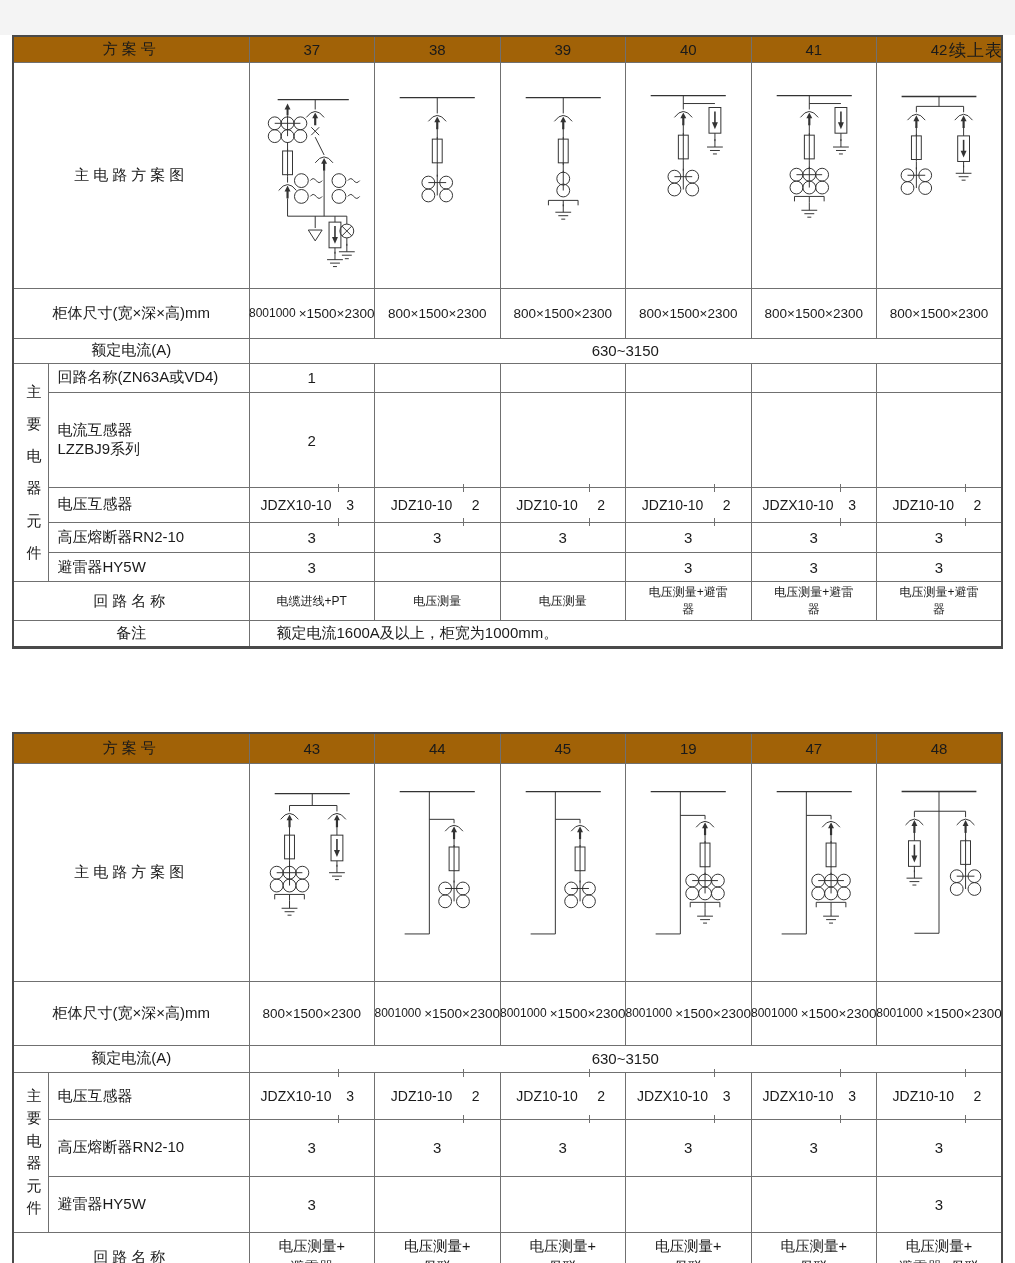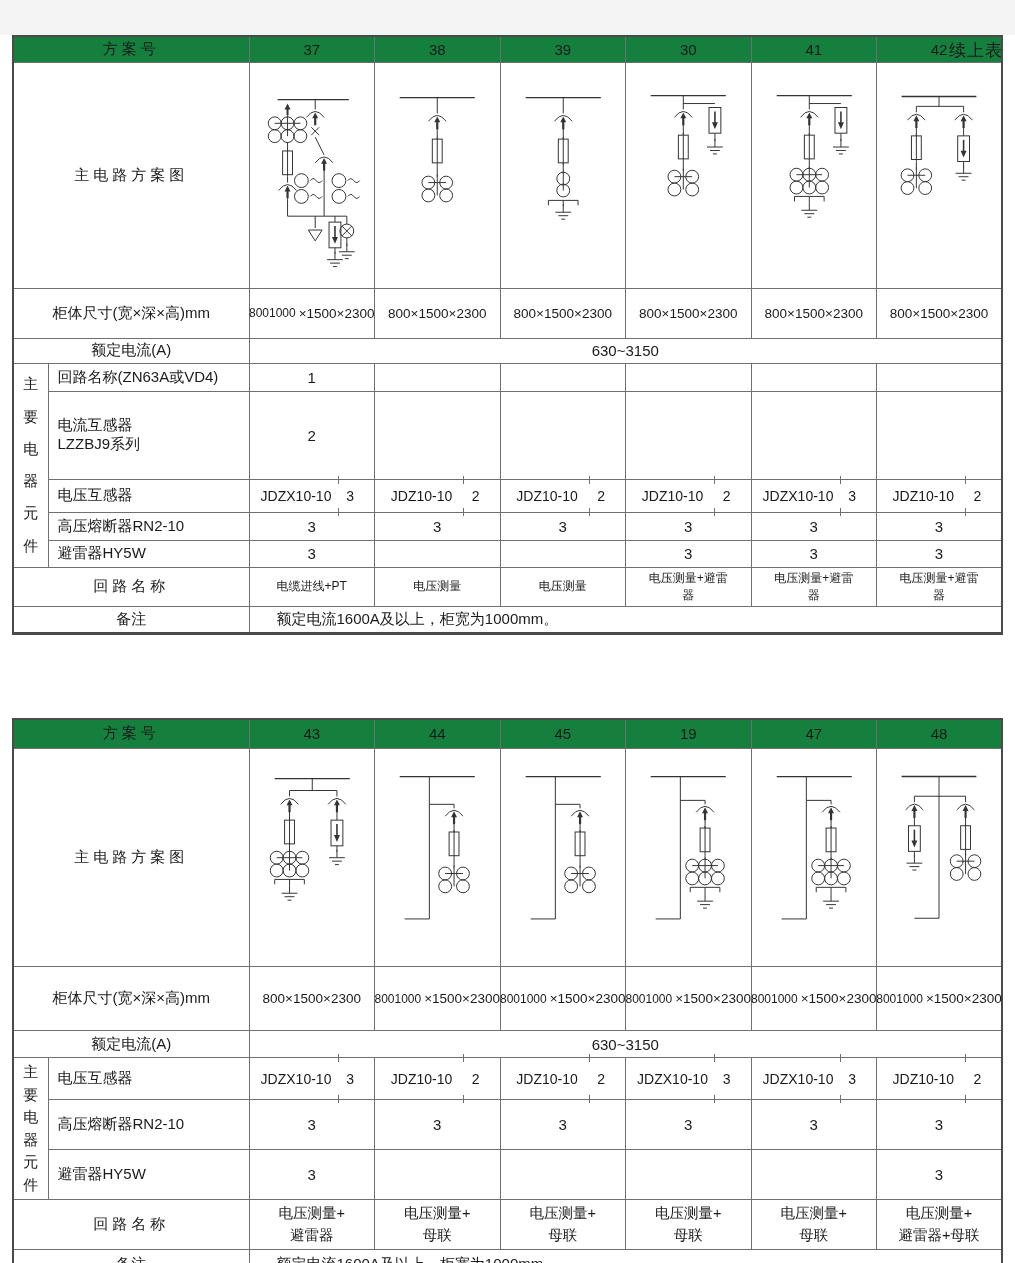--- a/index.html
+++ b/index.html
@@ -5,23 +5,23 @@
   html,body{margin:0;padding:0;background:#f4f4f4;}
   .page{width:1015px;height:1263px;background:#ffffff;position:relative;
         font-family:"Liberation Sans","DejaVu Sans",sans-serif;color:#1a1a1a;}
   .note{position:absolute;top:4px;right:12px;font-size:17px;font-weight:normal;letter-spacing:1px;}
   table{border-collapse:collapse;table-layout:fixed;width:991px;margin-left:12px;
         border:2px solid #4a4a4a;border-bottom-width:3px;background:#fff;}
   #t1{margin-top:35px;}
   #t2{margin-top:83px;}
   td{border:1px solid #707070;text-align:center;vertical-align:middle;
      font-size:15px;padding:2px 4px;}
-  tr.hdr td{background:#15803d;font-size:15px;}
+  tr.hdr td{background:#a16207;font-size:15px;}
   td.sub{text-align:left;padding-left:9px;}
-  td.group{padding:0;}
+  td.group{padding:12px;}
   .vtext{display:inline-block;width:1.05em;word-break:break-all;white-space:normal;
          font-size:15px;text-align:center;}
   #t1 .vtext{line-height:2.15;}
   #t2 .vtext{line-height:1.5;}
   .sp{letter-spacing:4px;}
   td.diag{padding:0;}
   td.diag svg{width:100%;height:100%;display:block;}
   .dimcell{display:flex;align-items:center;justify-content:center;font-size:13.5px;}
   .stack{display:inline-flex;flex-direction:row;font-size:12px;line-height:1.2;
          text-align:left;margin-right:3px;}
@@ -55,21 +55,21 @@
         <col>
         <col>
       </colgroup>
 
     <tbody>
         <tr class="hdr" style="height:26px">
       <td colspan="2" class="sp">方案号</td>
       <td>37</td>
       <td>38</td>
       <td>39</td>
-      <td>30</td>
+      <td>40</td>
       <td>41</td>
       <td>42</td>
     </tr>
 
     <tr style="height:226px">
       <td colspan="2" class="sp">主电路方案图</td>
       <td class="diag">
             <svg viewBox="0 0 126 220">
               <line x1="28" y1="34" x2="100" y2="34" stroke="#333" stroke-width="1.4" fill="none"></line>
               <line x1="38" y1="50" x2="38" y2="43" stroke="#333" stroke-width="2"></line>

